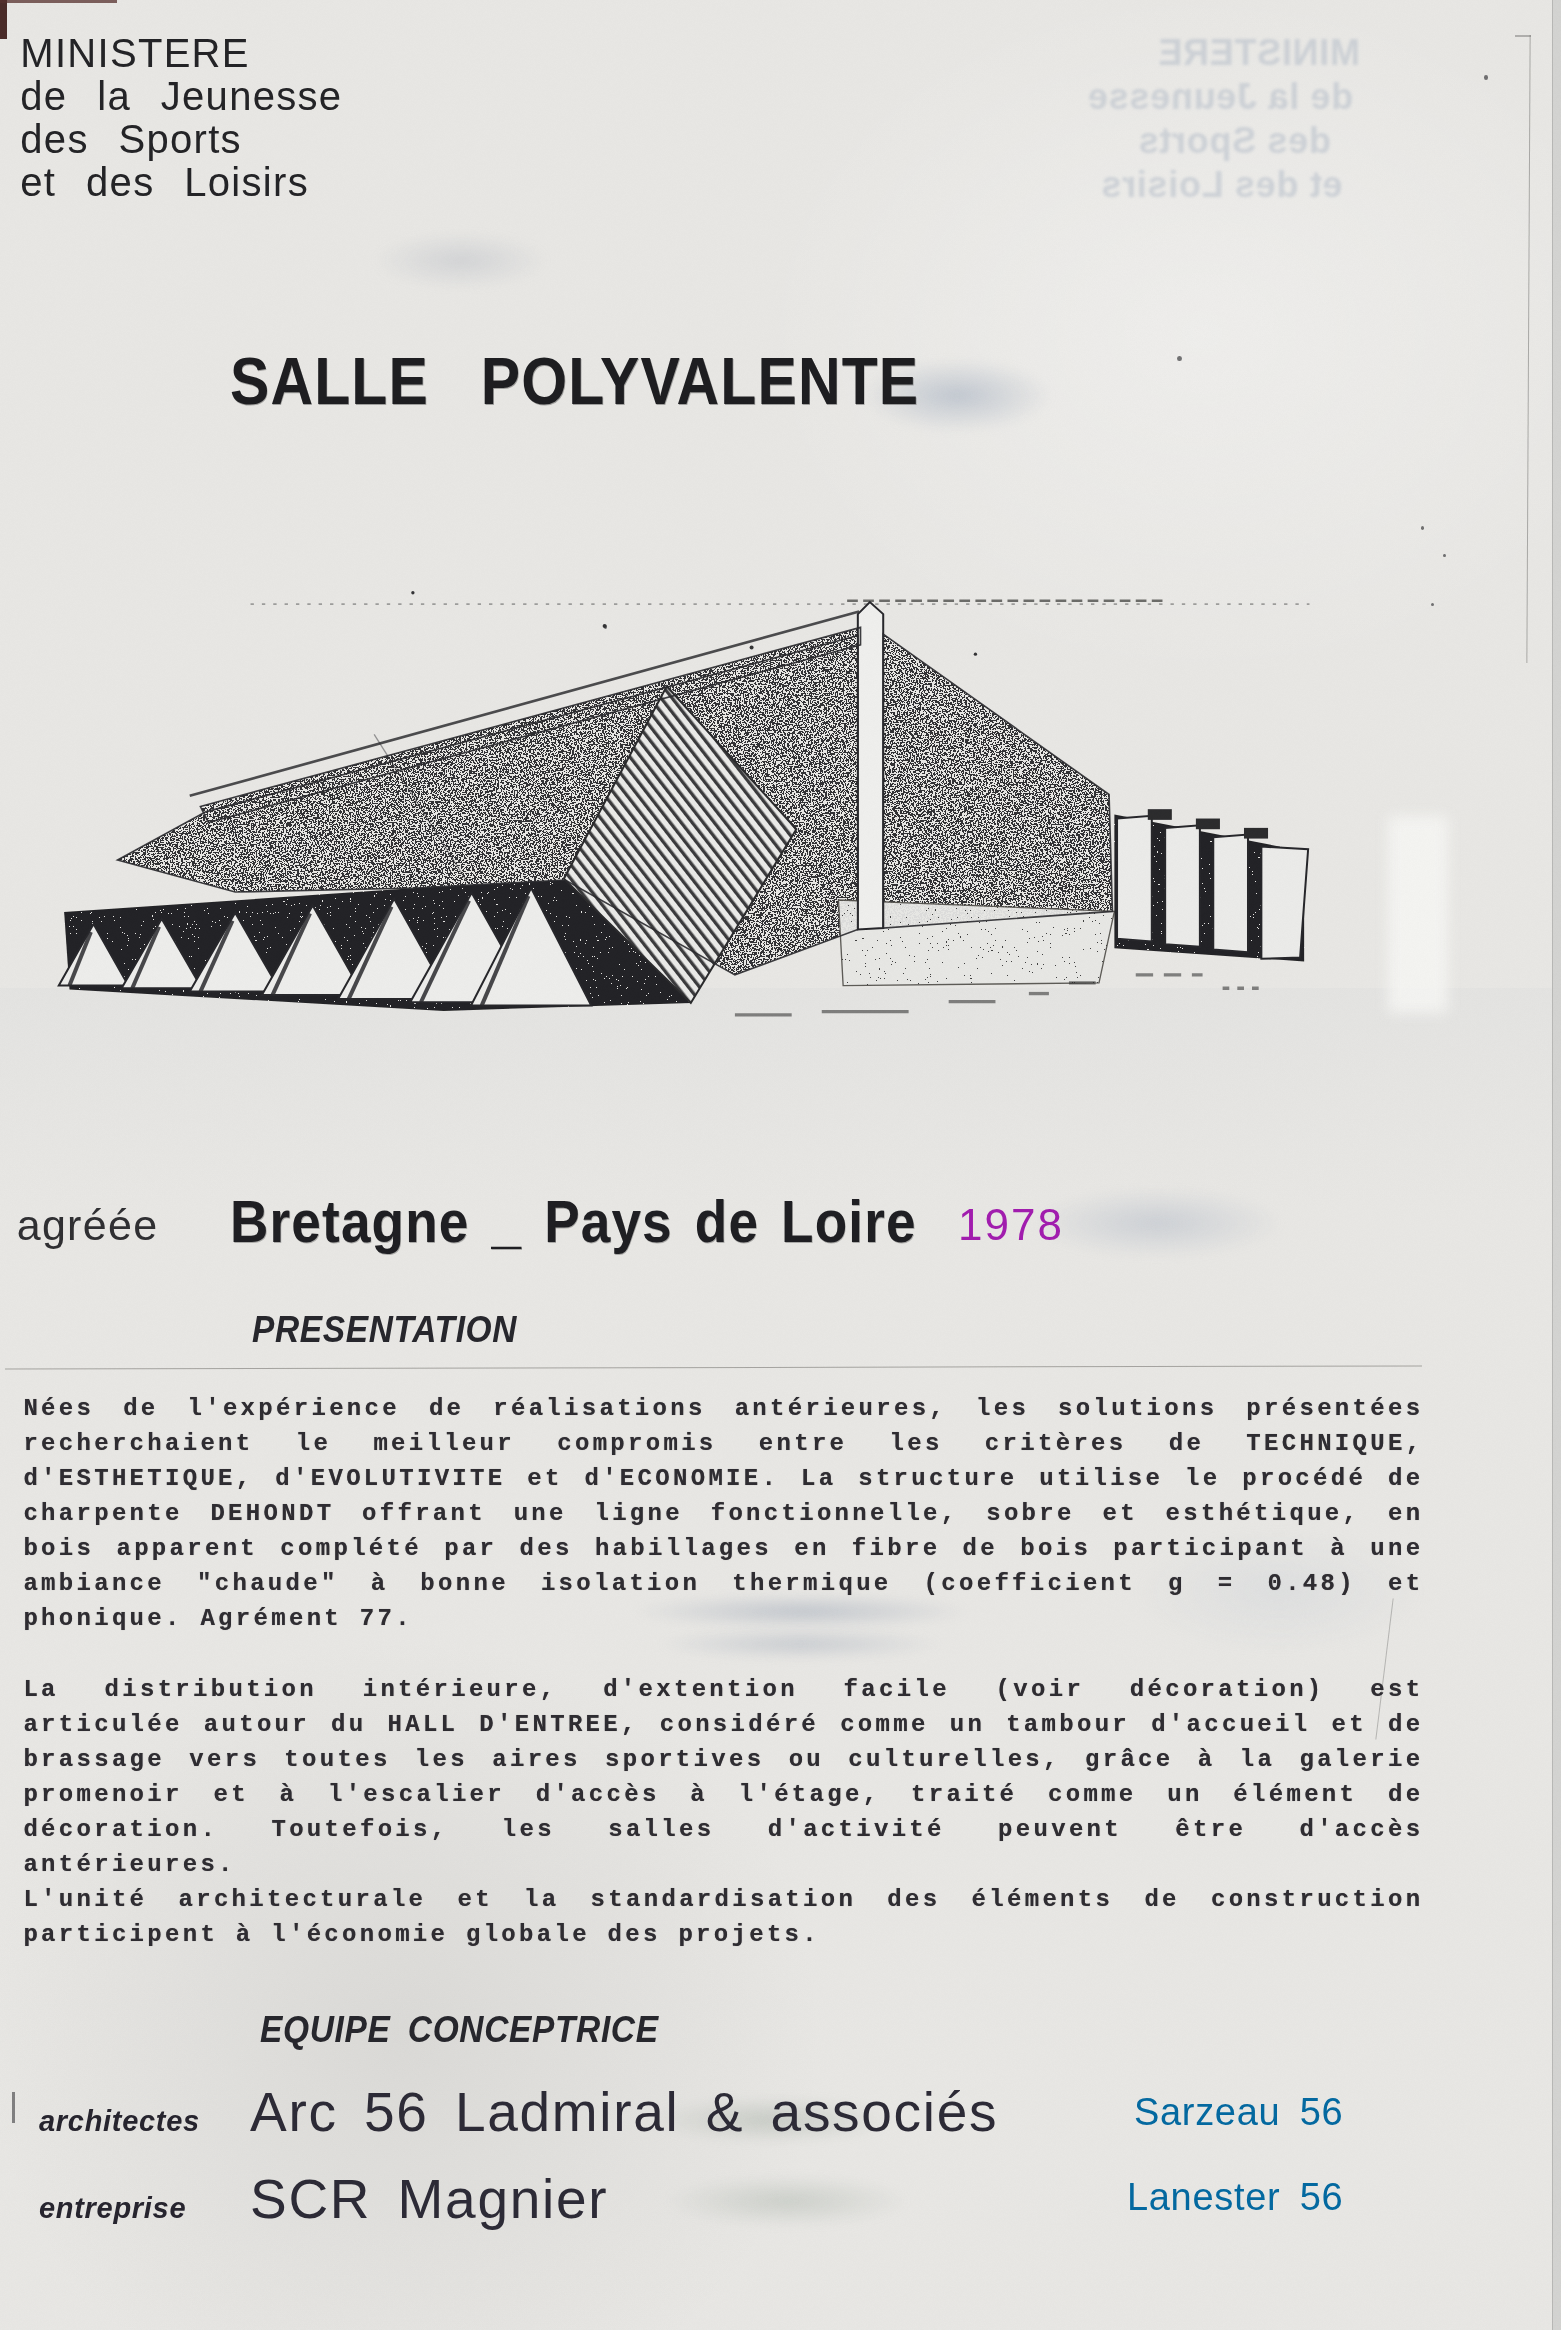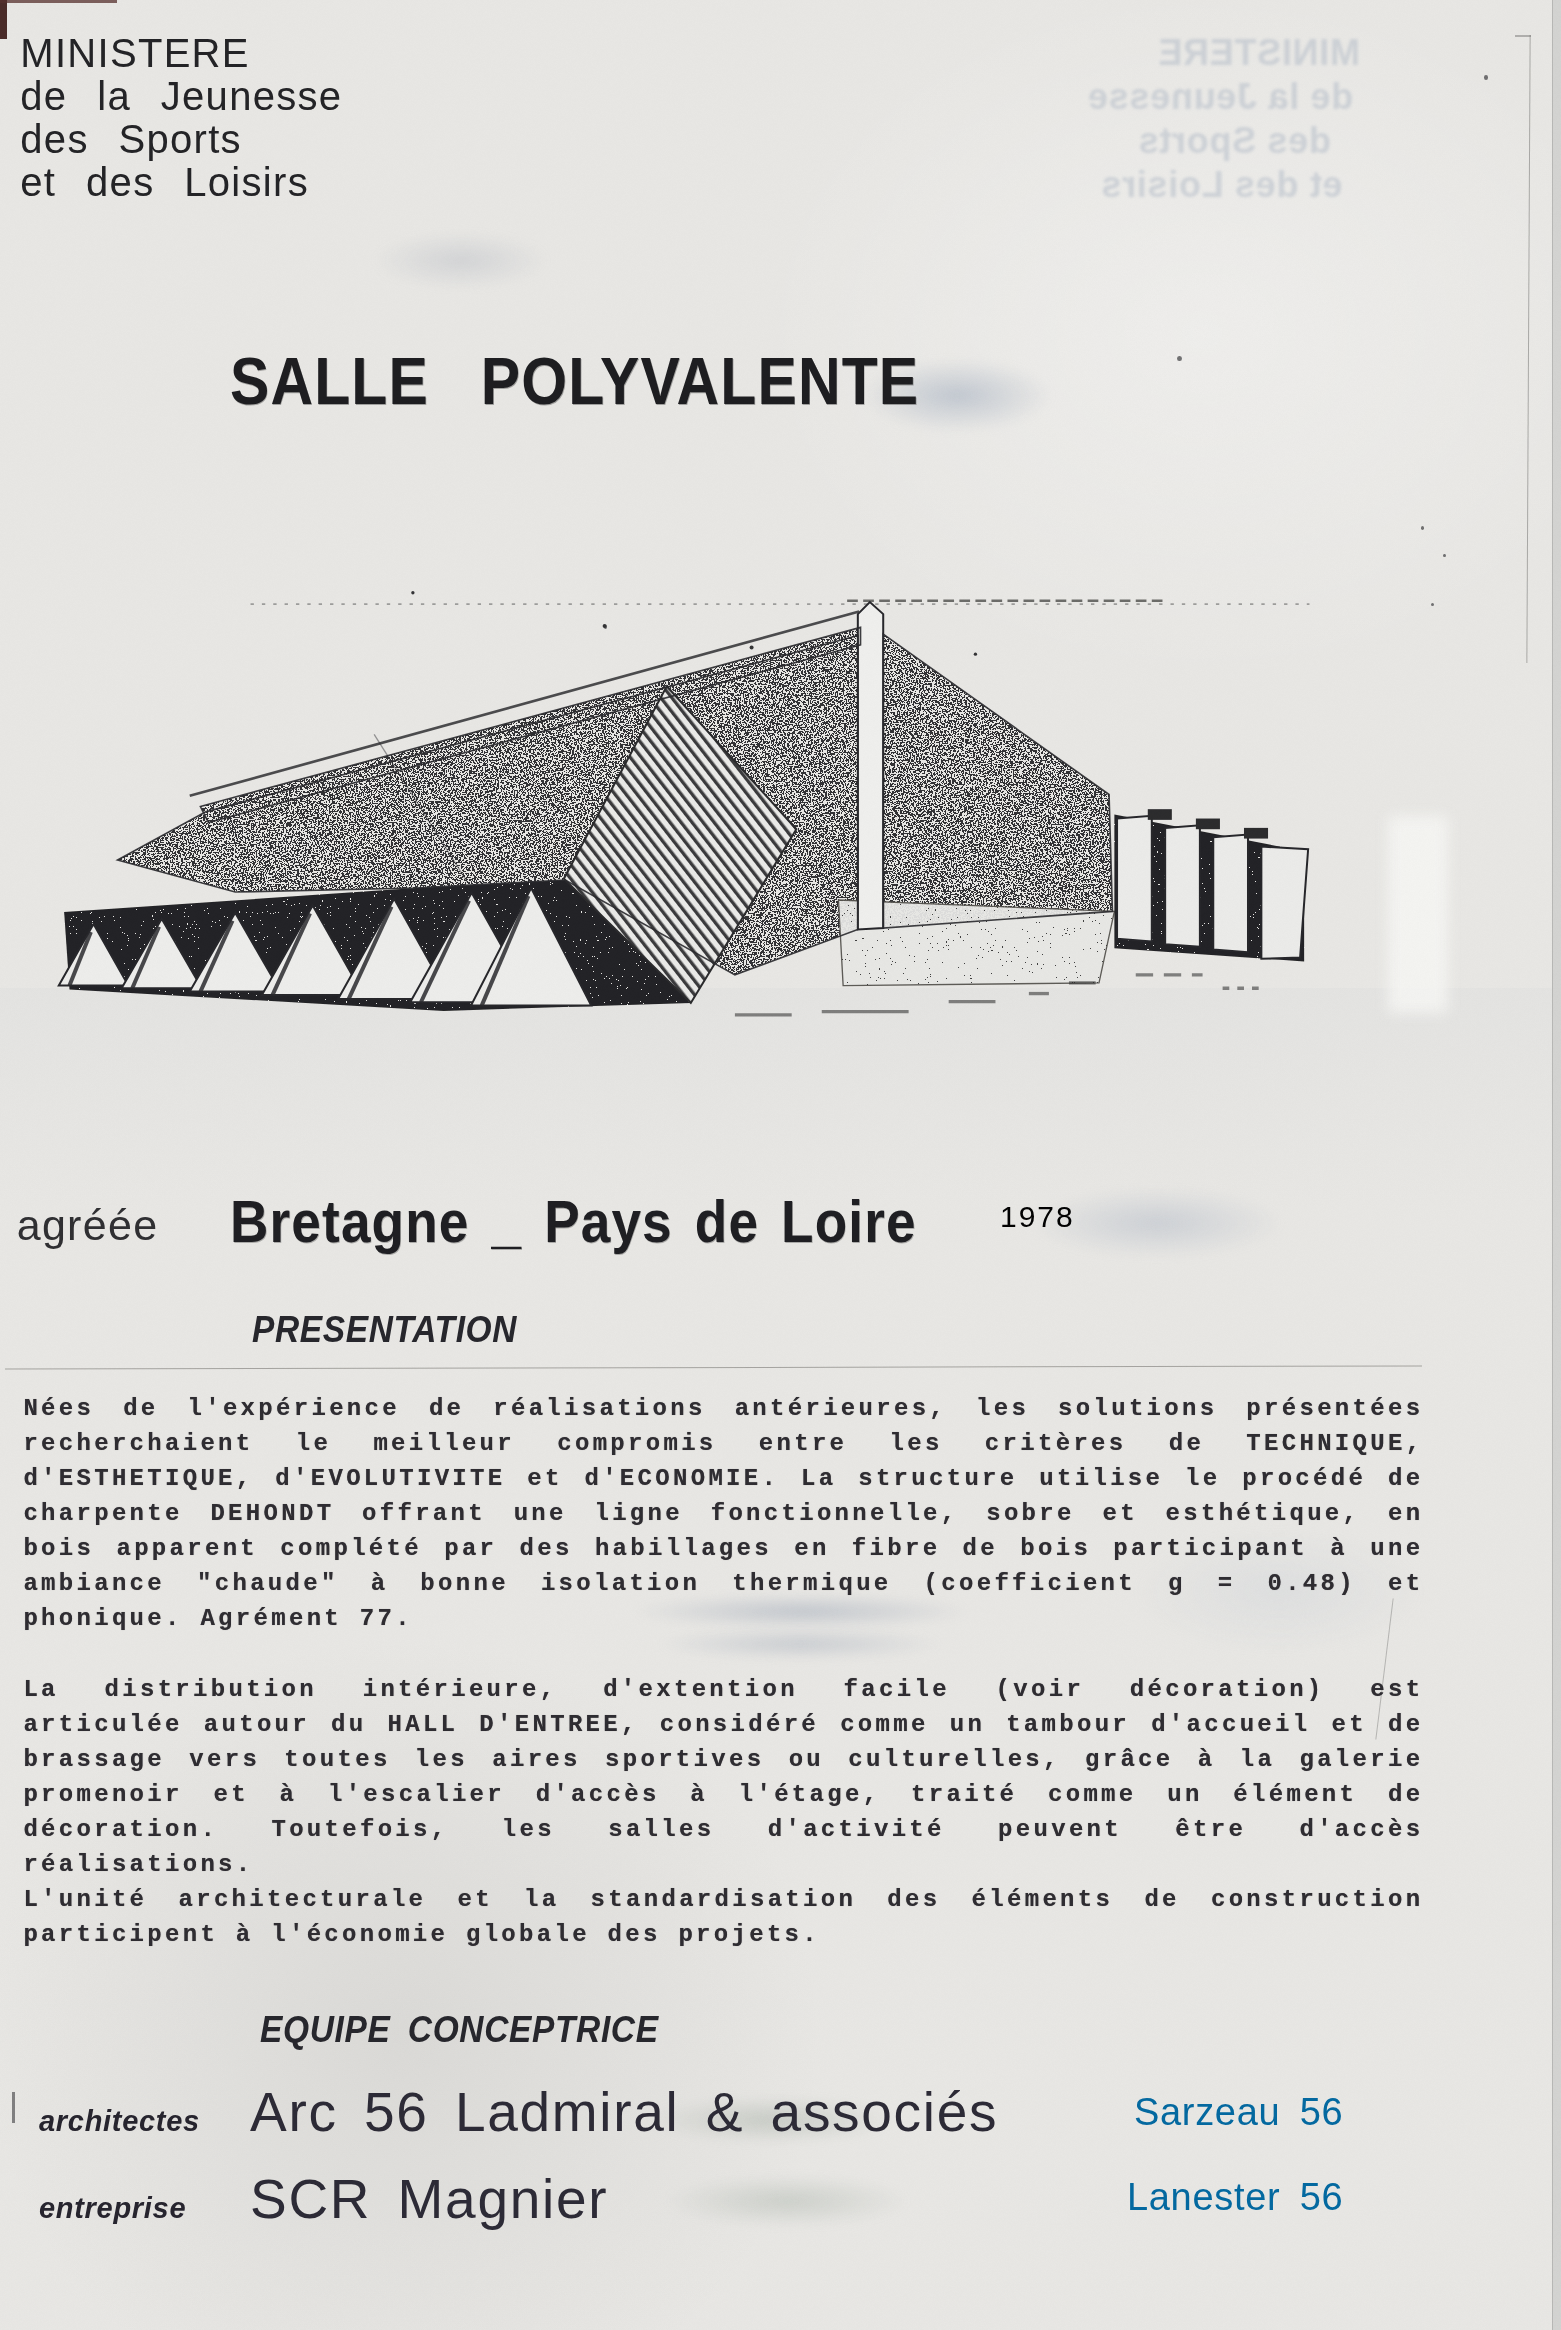--- a/index.html
+++ b/index.html
@@ -37,21 +37,21 @@
   
   .ministry{left:5.3px;top:32px;color:#232326;font-size:40px;line-height:43px;
     letter-spacing:1.3px;word-spacing:17.4px;margin-left:15px;}
   .doc-title{left:230px;top:342px;color:#1d1d20;font-weight:bold;font-size:67px;
     letter-spacing:1.3px;word-spacing:39px;transform:scaleX(.88);transform-origin:left top;
     text-shadow:0.7px 0.7px 0.7px rgba(30,30,30,.35);}
   .approval-label{left:16.7px;top:1201px;font-size:43px;color:#2f2f32;letter-spacing:1.3px;}
   .approval-region{left:230px;top:1188px;font-weight:bold;font-size:59px;color:#1e1e22;
     letter-spacing:1.3px;word-spacing:6.7px;transform:scaleX(.9);transform-origin:left top;
     text-shadow:0.7px 0.7px 0.7px rgba(30,30,30,.3);}
-  .approval-year{left:1000px;top:1200px;font-size:30px;color:#000000;letter-spacing:2px;}
+  .approval-year{left:958px;top:1200px;font-size:44px;color:#a21caf;letter-spacing:2px;}
   .subhead{font-style:italic;font-weight:bold;color:#26262c;font-size:36px;
     letter-spacing:0.7px;word-spacing:8px;transform:scaleX(.93);transform-origin:left top;}
   .presentation-heading{left:252px;top:1309px;}
   .team-heading{left:260px;top:2009px;}
   
   .tblock{left:23.4px;width:1400px;color:#2e2c31;
     font-family:"Liberation Mono",monospace;font-weight:bold;font-size:24px;
     letter-spacing:3.3px;line-height:35px;text-shadow:0 0 0.7px rgba(46,44,49,.6);}
   .tline{text-align:justify;text-align-last:justify;white-space:normal;}
   .tline.last{text-align-last:left;}
@@ -240,21 +240,21 @@
   <div class="tline">ambiance "chaude" à bonne isolation thermique (coefficient g = 0.48) et</div>
   <div class="tline last">phonique. Agrément 77.</div>
 </div>
 
 <div class="abs tblock" style="top:1672px">
   <div class="tline">La distribution intérieure, d'extention facile (voir décoration) est</div>
   <div class="tline">articulée autour du HALL D'ENTREE, considéré comme un tambour d'accueil et de</div>
   <div class="tline">brassage vers toutes les aires sportives ou culturelles, grâce à la galerie</div>
   <div class="tline">promenoir et à l'escalier d'accès à l'étage, traité comme un élément de</div>
   <div class="tline">décoration. Toutefois, les salles d'activité peuvent être d'accès</div>
-  <div class="tline last">réalisations.</div>
+  <div class="tline last">antérieures.</div>
   <div class="tline">L'unité architecturale et la standardisation des éléments de construction</div>
   <div class="tline last">participent à l'économie globale des projets.</div>
 </div>
 
 <div class="abs subhead team-heading">EQUIPE CONCEPTRICE</div>
 
 <div class="abs team-row" style="top:2082px">
   <span class="role">architectes</span>
   <span class="tname">Arc 56 Ladmiral &amp; associés</span>
   <span class="tloc" style="bottom:14.7px">Sarzeau 56</span>

